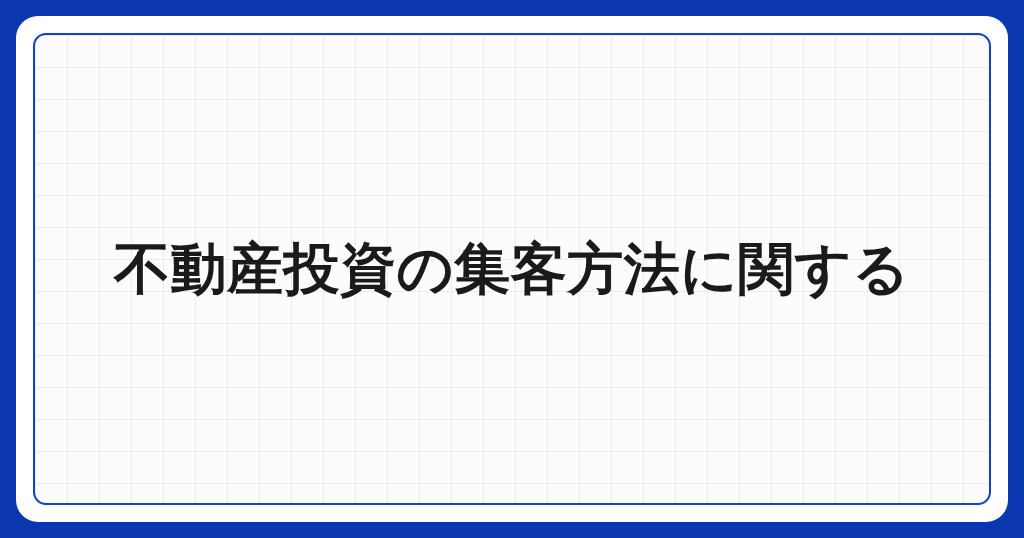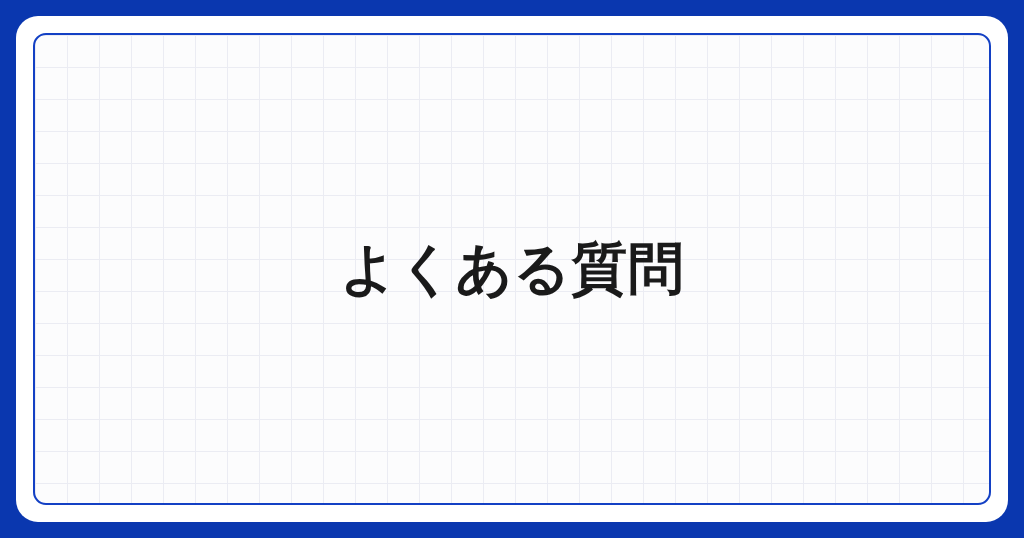--- a/index.html
+++ b/index.html
@@ -86,18 +86,18 @@
 
 <div class="banner">
 
   <div class="frame-outer"></div>
 
   <div class="frame-white"></div>
 
   <div class="panel">
     <div class="panel-inner">
       <h1 class="headline">
-        <span class="line">よくある質問</span>
+        <span class="line">不動産投資の集客方法に関する</span>
       </h1>
     </div>
   </div>
 
 </div>
 
 </body></html>

